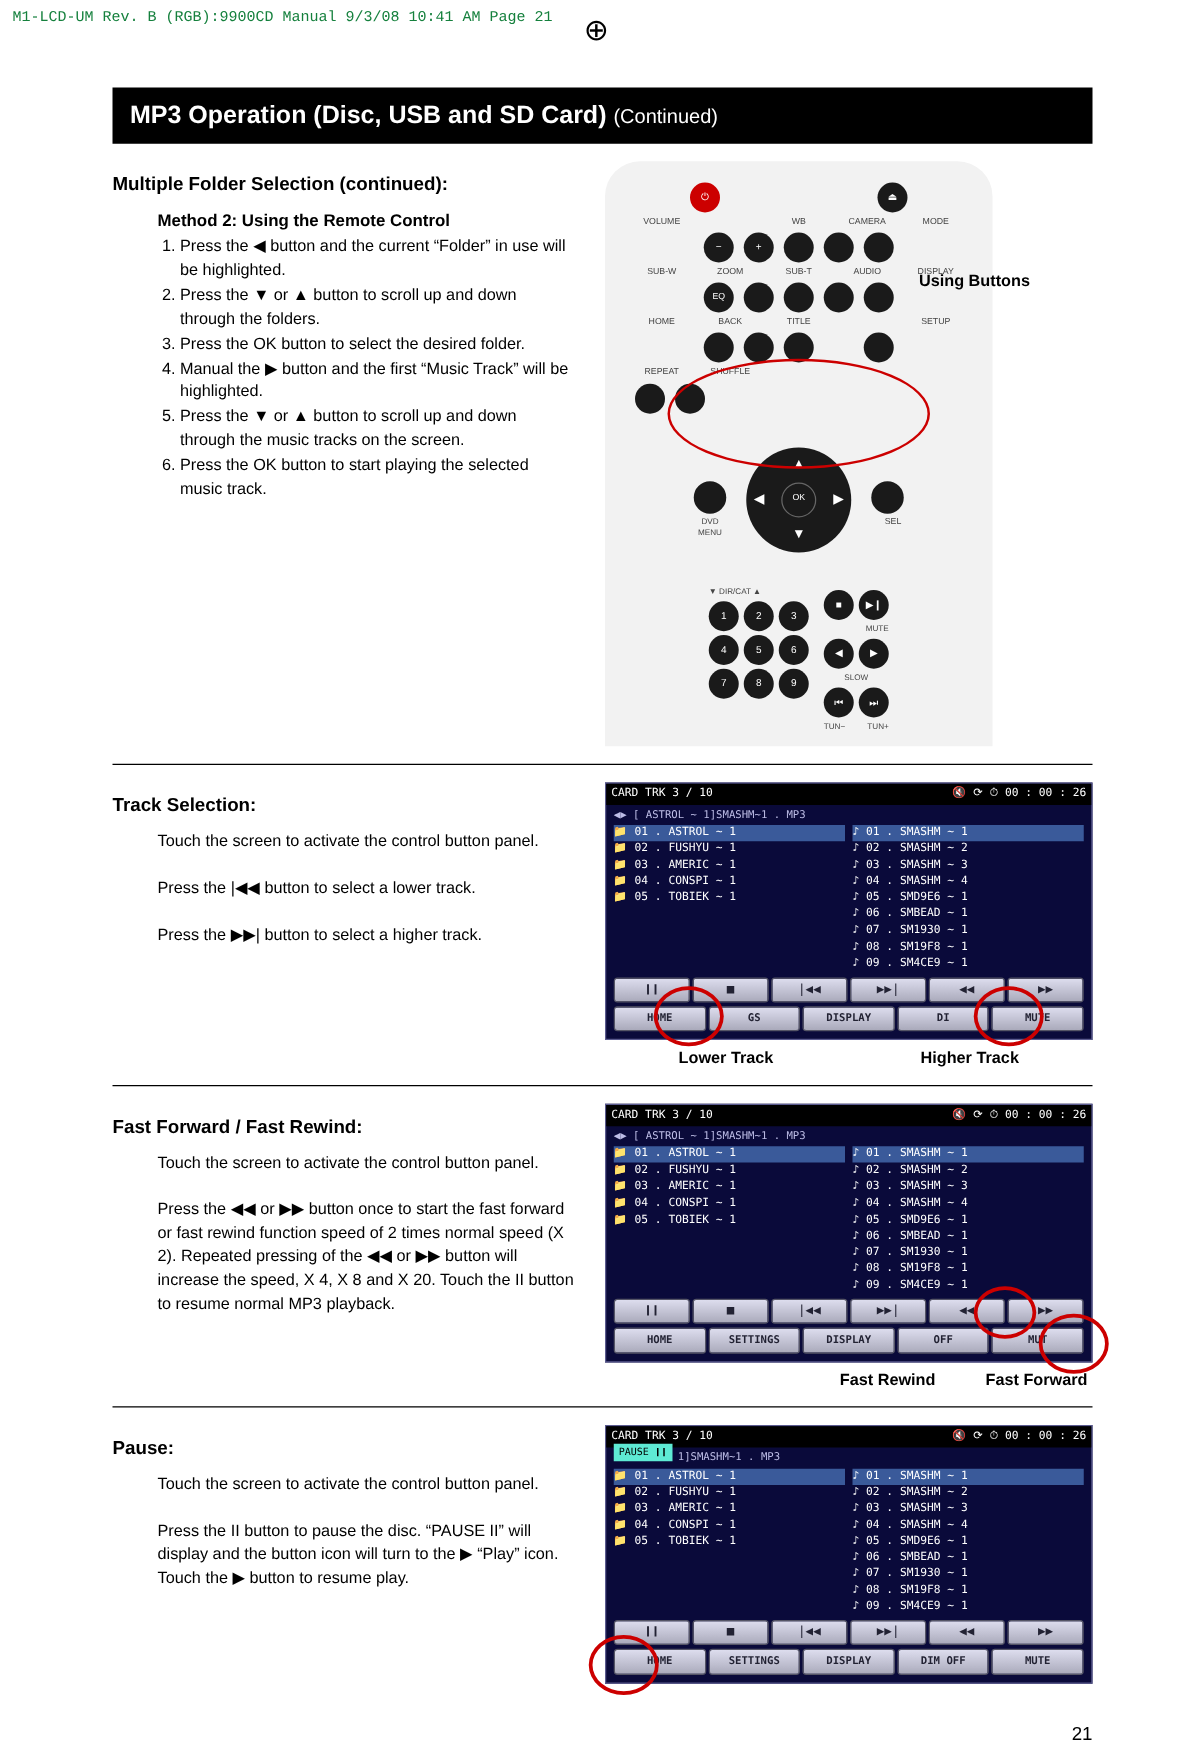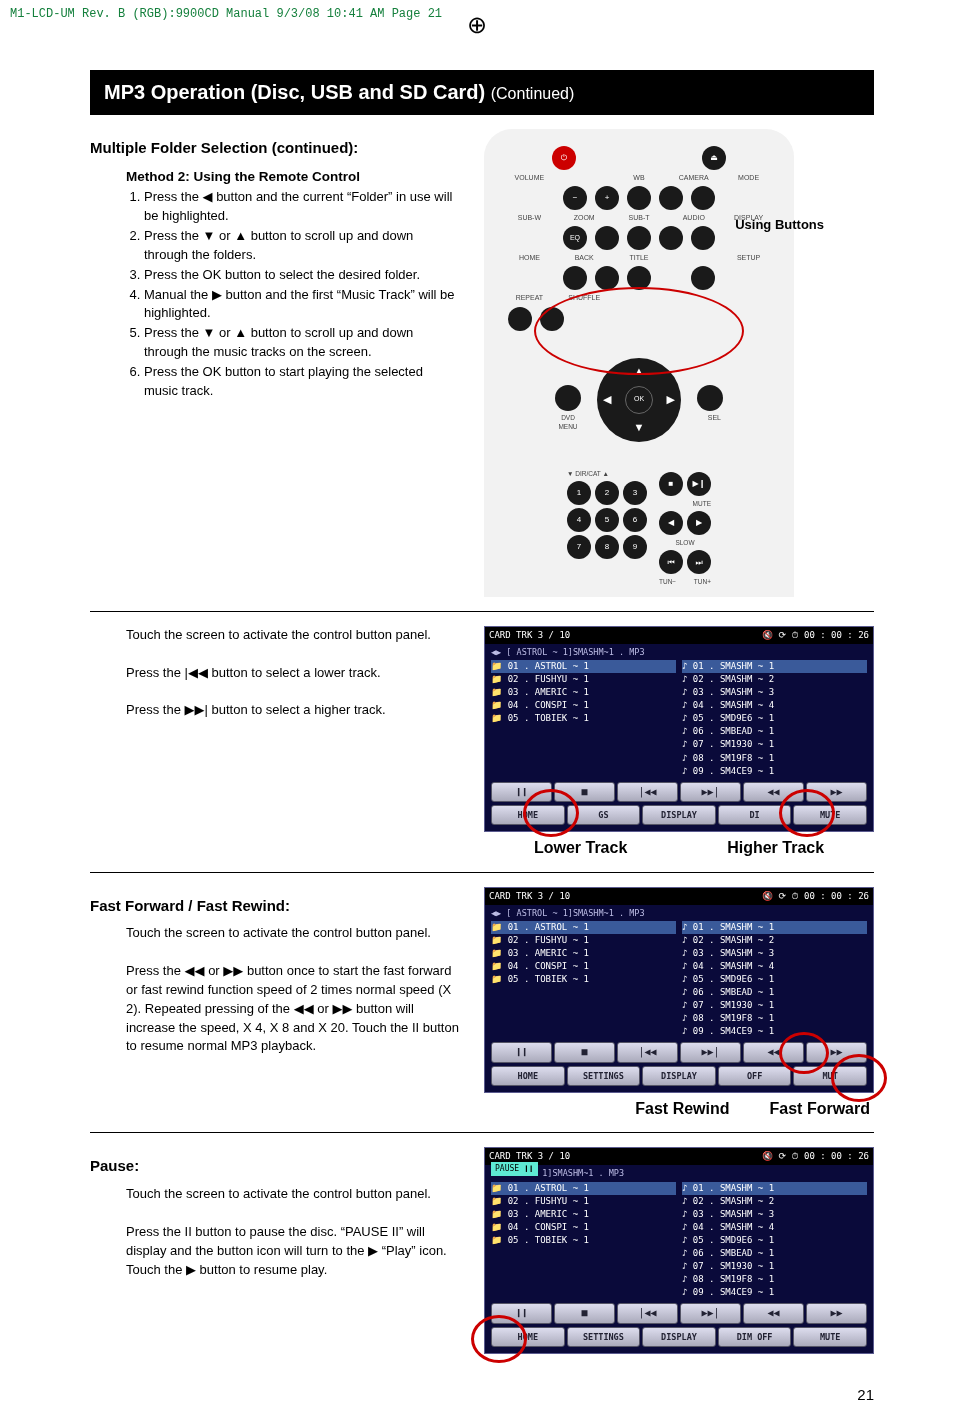--- a/index.html
+++ b/index.html
@@ -161,21 +161,21 @@
     border: 1px solid #556; border-radius: 3px;
     font-size: 8.5px; padding: 3px 0; font-weight: bold;
   }
   .osd-callout {
     position: absolute;
     border: 3px solid #c00;
     border-radius: 50%;
     width: 56px; height: 48px;
     pointer-events: none;
   }
-  .osd-labels { display: flex; justify-content: space-around; margin-top: 6px; font-size: 16px; font-weight: bold;}
+  .osd-labels { display: flex; justify-content: space-around; margin-top: 6px; font-size: 13px; font-weight: bold;}
   .osd-labels div { text-align: center; line-height: 1.2; }
   .pause-badge {
     position: absolute; top: 14px; left: 6px;
     background: #5eead4; color: #000;
     font-size: 8px; font-weight: normal;
     padding: 1px 4px;
   }
   .page-num {
     text-align: right;
     font-size: 15px;
@@ -332,20 +332,21 @@
       <div class="scroll-label">
         <div>Using Buttons</div>
       </div>
     </div>
   </div>
 
   <hr class="divider">
 
   <div class="row">
     <div class="body-col">
+      <div class="section-title">Track Selection:</div>
       <div class="indent">
         <p>Touch the screen to activate the control button panel.</p><br>
         <p>Press the |◀◀ button to select a lower track.</p><br>
         <p>Press the ▶▶| button to select a higher track.</p>
       </div>
     </div>
     <div style="position:relative;">
       <div class="osd">
         <div class="osd-header">
           <span>CARD   TRK   3 / 10</span>

